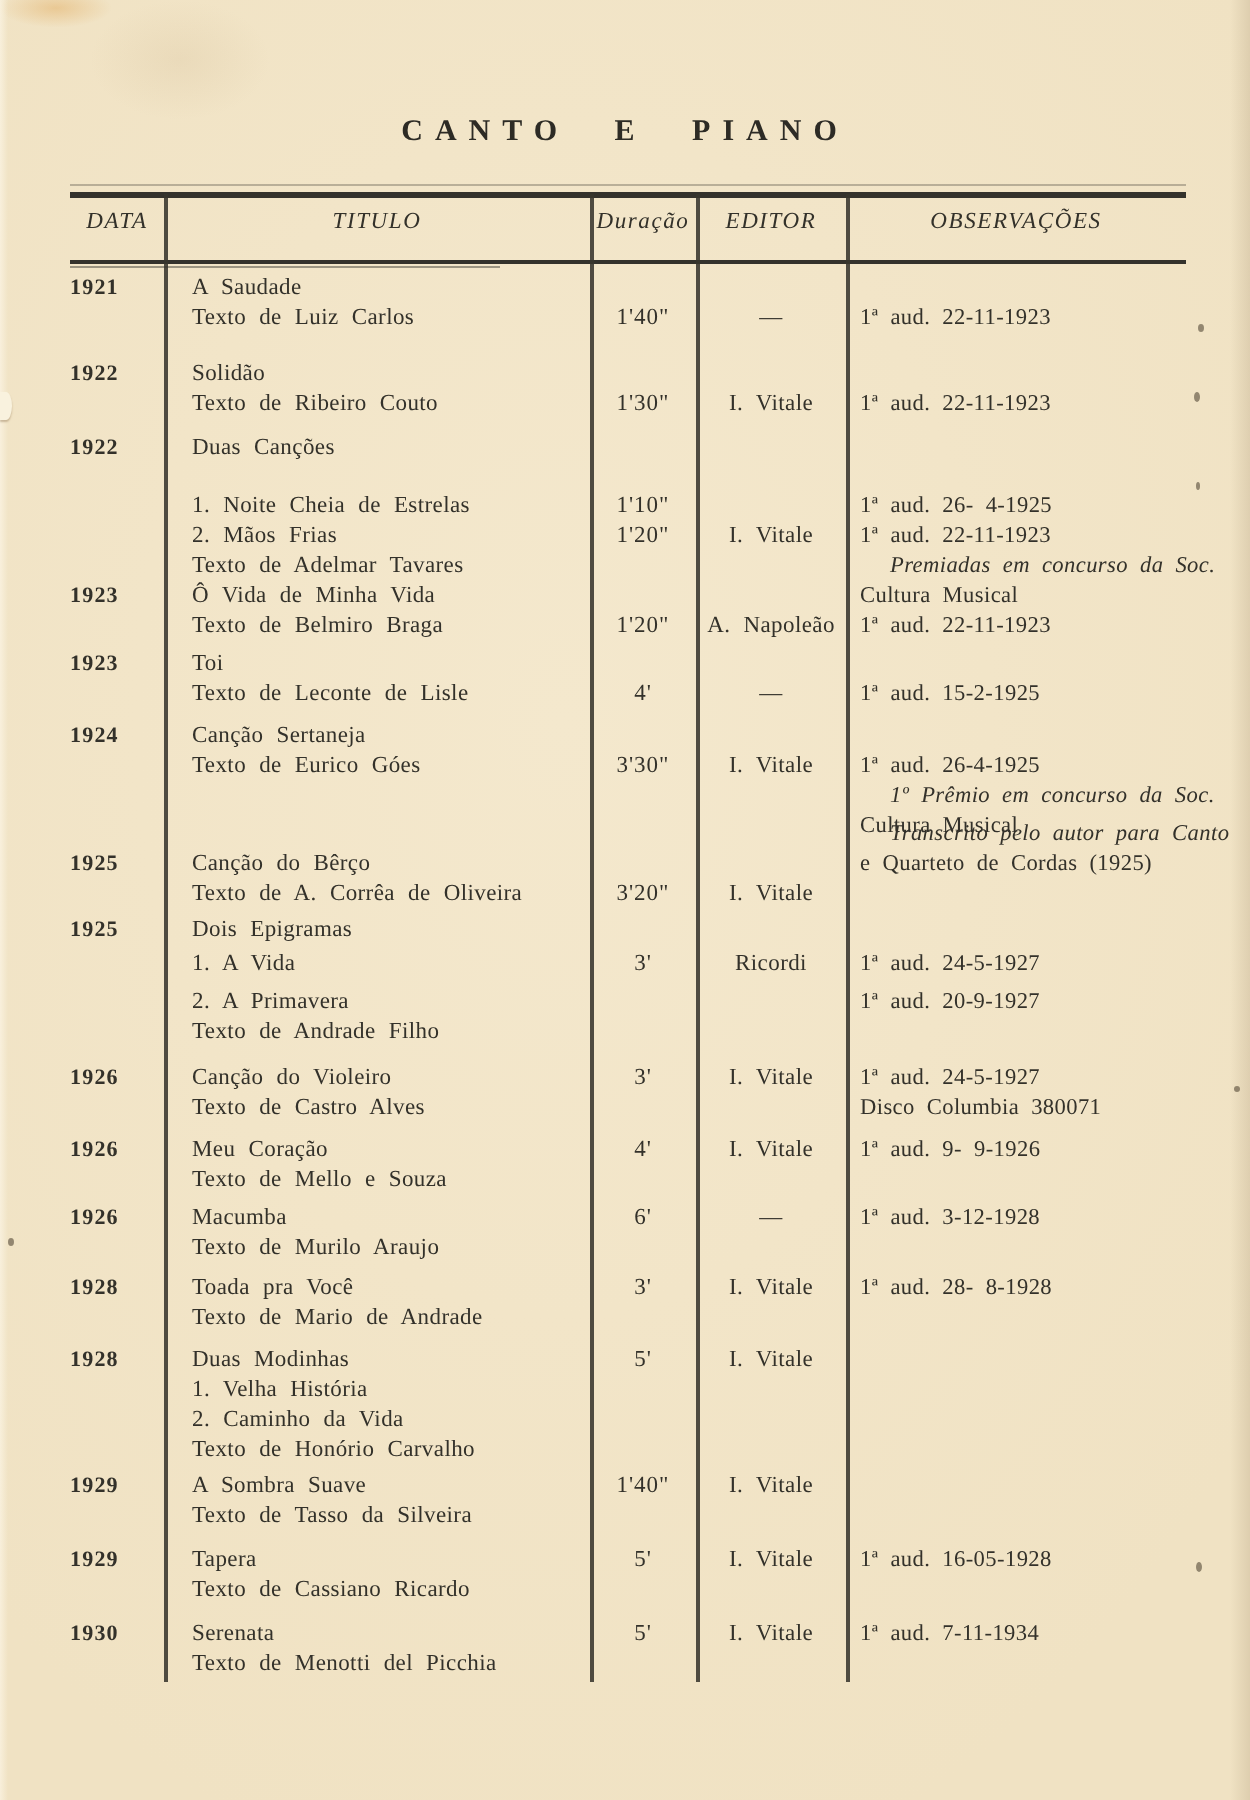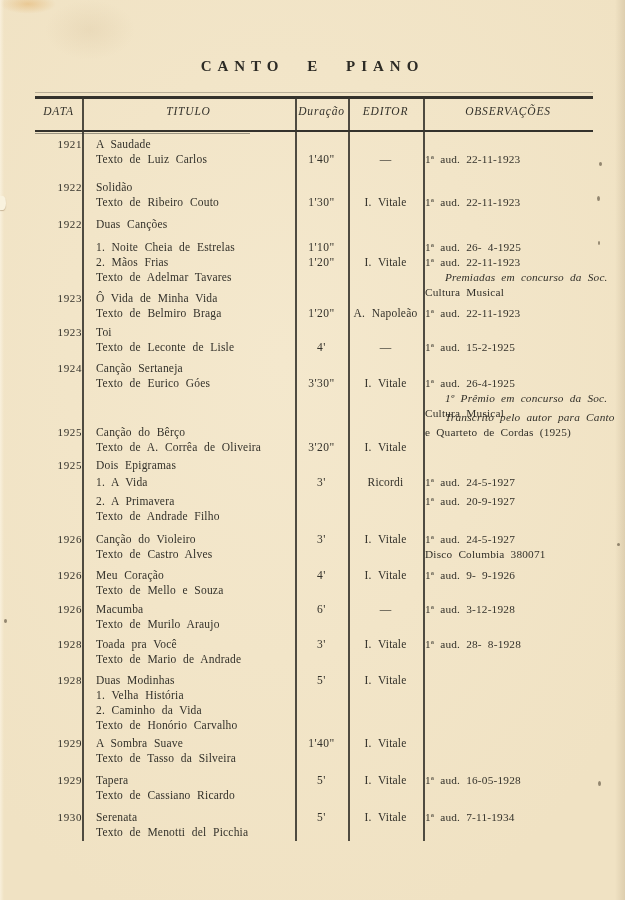--- a/index.html
+++ b/index.html
@@ -40,25 +40,25 @@
 
   .grid5{display:grid; grid-template-columns:47px 213px 53px 75px 170px;}
 
   .thead{position:absolute; left:35px; top:105px; width:558px; height:20px;
     font-style:italic; font-size:11.5px; letter-spacing:.8px;}
   .thead .hc{text-align:center; white-space:nowrap;font-family:Liberation Serif, serif;}
 
   .trow{position:absolute; left:35px; width:558px;}
   .line{min-height:15px;}
   .c{font-size:11.5px; line-height:15px; white-space:nowrap; word-spacing:3.5px; letter-spacing:.2px;}
-  .c.year{text-align:right; font-weight:normal; font-size:11px; letter-spacing:.6px; word-spacing:0;}
+  .c.year{text-align:left; font-weight:bold; font-size:11px; letter-spacing:.6px; word-spacing:0;}
   .c.title{padding-left:14px;}
   .c.duration{text-align:center; letter-spacing:.5px; word-spacing:0;}
   .c.editor{text-align:center;}
-  .c.obs{padding-left:2px; font-size:11.3px; word-spacing:3px;}
+  .c.obs{padding-left:7px; font-size:11.3px; word-spacing:3px;}
   .c.obs.indent{padding-left:22px;font-style:italic;}
 
   .speck{position:absolute; background:rgba(70,58,42,.55); border-radius:50%;}
 </style>
 </head>
 <body>
 
 <div class="page">
 
   <div class="left-edge"></div>
@@ -117,21 +117,21 @@
         </div>
       </div>
       <div class="trow" style="top: 217px;">
         <div class="line grid5">
           <div class="c year">1922</div>
           <div class="c title">Duas Canções</div>
           <div class="c duration"></div>
           <div class="c editor"></div>
           <div class="c obs"></div>
         </div>
-        <div class="line grid5" style="margin-top: 8px;">
+        <div class="line grid5" style="margin-top: 14px;">
           <div class="c year"></div>
           <div class="c title">1. Noite Cheia de Estrelas</div>
           <div class="c duration">1'10"</div>
           <div class="c editor"></div>
           <div class="c obs">1ª aud. 26- 4-1925</div>
         </div>
         <div class="line grid5">
           <div class="c year"></div>
           <div class="c title">2. Mãos Frias</div>
           <div class="c duration">1'20"</div>

